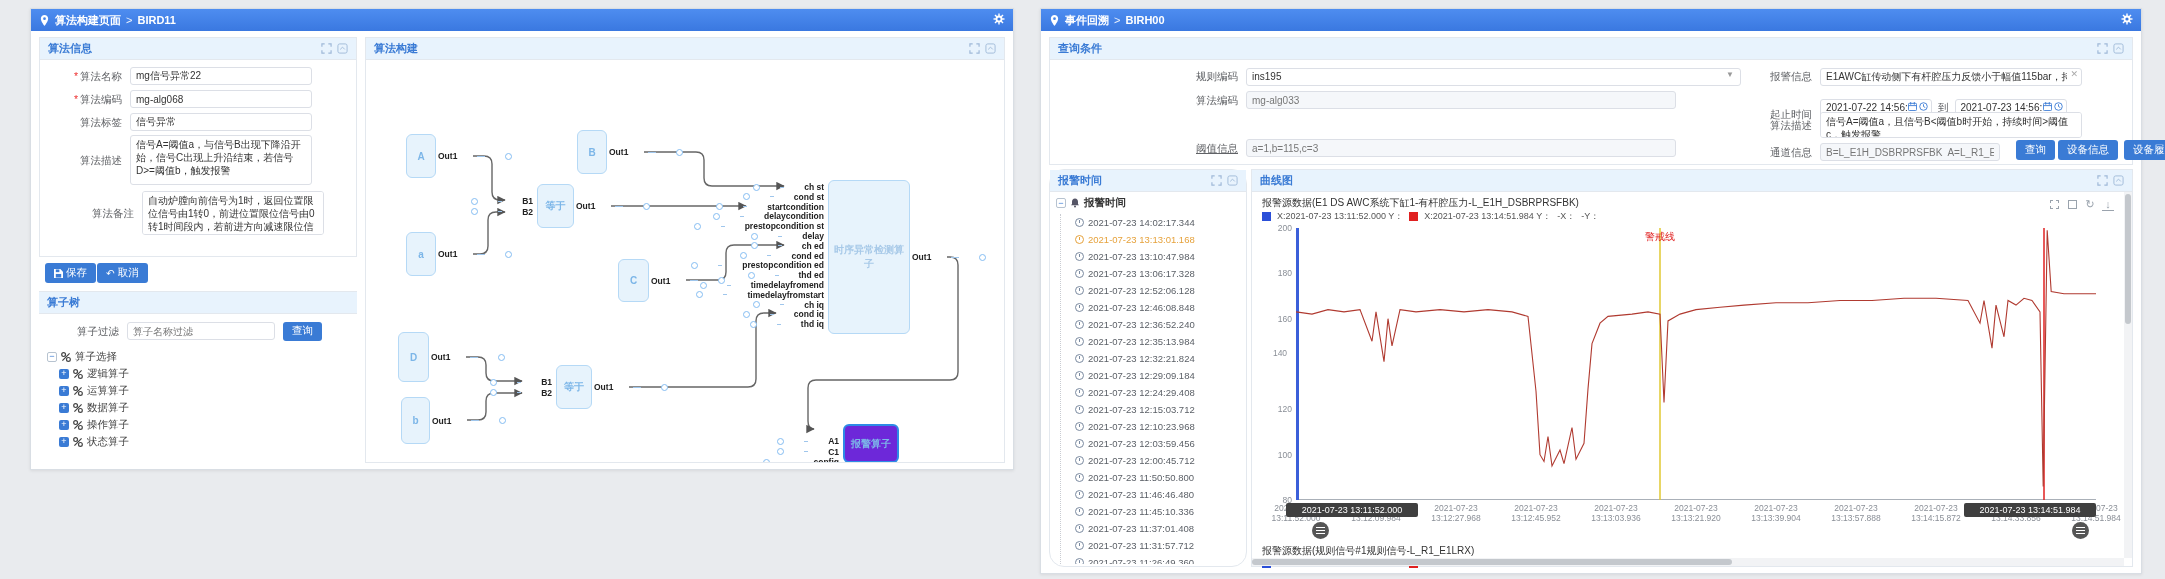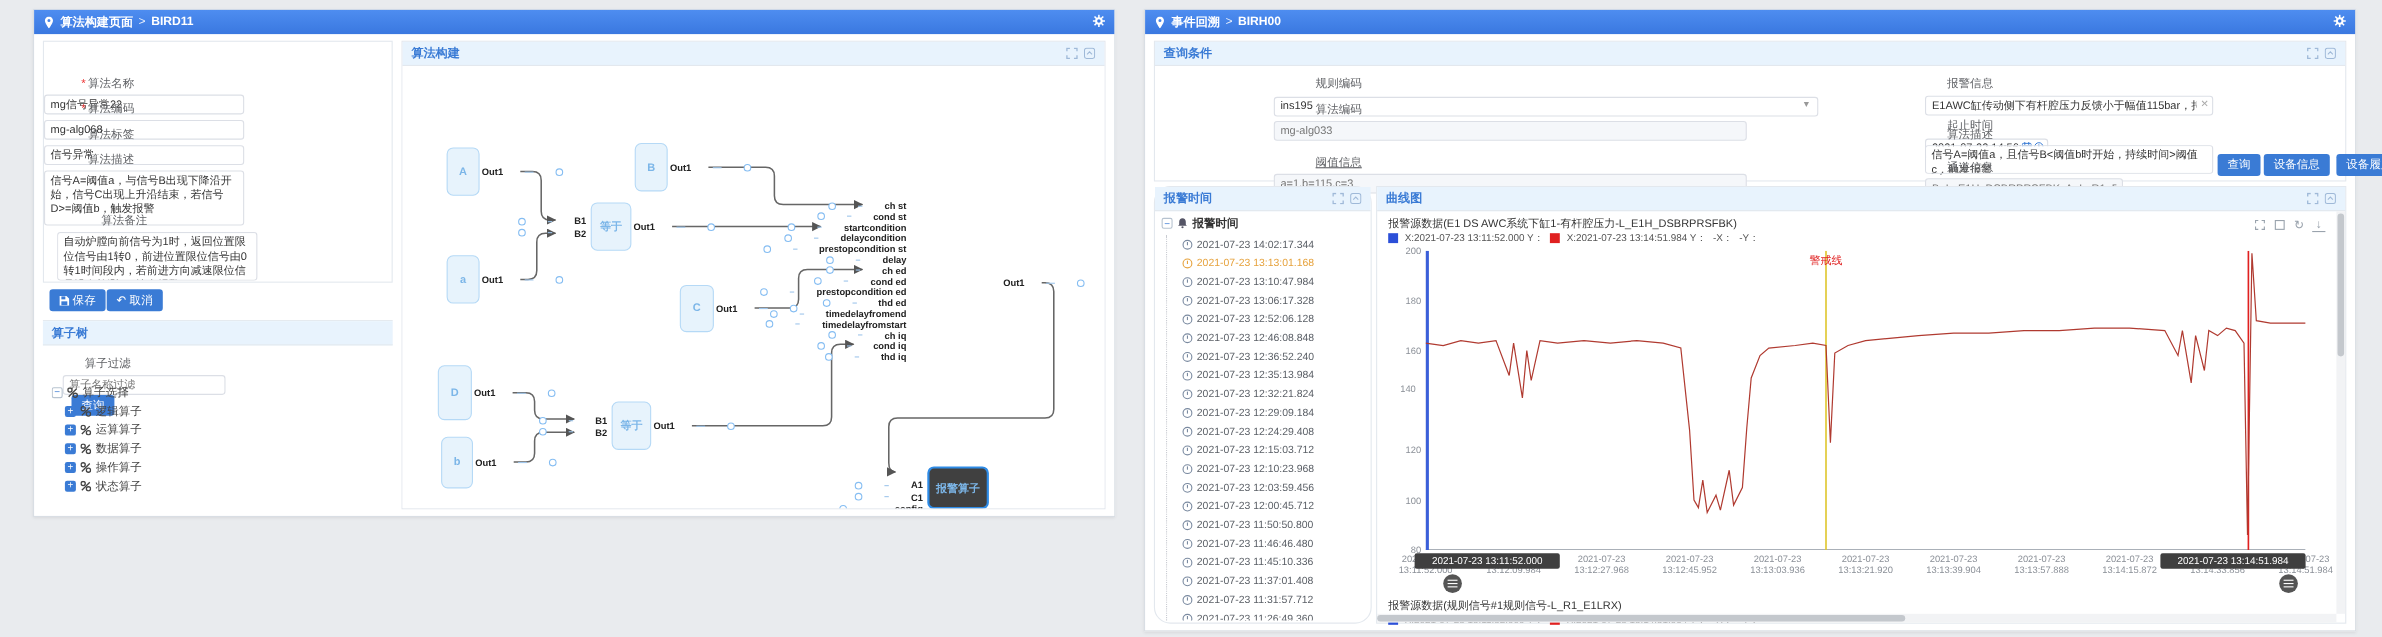--- a/index.html
+++ b/index.html
@@ -8,40 +8,40 @@
   .win-header{position:absolute;left:0;top:0;right:0;height:22px;background:linear-gradient(#4e8df0,#3a78e0);color:#fff;
     display:flex;align-items:center;padding:0 8px;box-sizing:border-box;font-size:11px;font-weight:bold;}
   .crumb-sep{margin:0 5px;font-weight:normal;opacity:.9;}
   .gear{margin-left:auto;cursor:pointer;}
   .card{position:absolute;background:#fff;border:1px solid #e3e8ee;box-sizing:border-box;}
   .card-header{height:22px;background:#e8f3fd;display:flex;align-items:center;padding:0 8px;box-sizing:border-box;
     border-bottom:1px solid #e3e8ee;}
   .card-title{color:#3a7bd5;font-size:11px;font-weight:bold;}
   .hd-icons{margin-left:auto;display:flex;gap:5px;align-items:center;}
   .hd-ic{width:11px;height:11px;color:#9fb9d8;}
-  .form-row{position:absolute;display:flex;align-items:flex-start;flex-direction:column;}
+  .form-row{position:absolute;display:flex;align-items:center;}
   .f-label{font-size:10.5px;color:#606266;text-align:right;padding-right:8px;line-height:20px;white-space:nowrap;}
   .req::before{content:"*";color:#e33;margin-right:2px;}
   .f-input{border:1px solid #dcdfe6;border-radius:3px;height:18px;font-size:10px;color:#333;padding:0 5px;
     font-family:inherit;box-sizing:border-box;background:#fff;}
   .f-area{border:1px solid #dcdfe6;border-radius:3px;font-size:10px;color:#333;padding:2px 5px;resize:none;
     font-family:inherit;box-sizing:border-box;line-height:13px;}
   .f-disabled{background:#f5f7fa;color:#777;}
   .btn{display:inline-flex;align-items:center;gap:3px;background:#3a7bd5;color:#fff;border:none;border-radius:3px;
     font-size:10.5px;padding:0 9px;height:20px;cursor:pointer;font-family:inherit;white-space:nowrap;}
   .tree-row{display:flex;align-items:center;gap:4px;font-size:10.5px;color:#444;height:17px;}
   .exp-box{width:10px;height:10px;border-radius:2px;display:inline-flex;align-items:center;justify-content:center;
     font-size:9px;line-height:1;box-sizing:border-box;}
   .exp-plus{background:#3a7bd5;color:#fff;}
   .exp-minus{background:#fff;border:1px solid #b7c3d0;color:#3a7bd5;}
   
   .canvas{position:absolute;overflow:hidden;background:#fff;}
   .node{position:absolute;background:#e7f3fc;border:1px solid #b5d9f6;border-radius:6px;display:flex;align-items:center;
     justify-content:center;color:#7cb6e8;font-size:10px;font-weight:bold;box-sizing:border-box;z-index:2;}
-  .node.sel{border:2px solid #2e8be6;background:#404040;}
+  .node.sel{border:2px solid #2e8be6;background:#6d28d9;}
   .port{position:absolute;display:flex;align-items:center;z-index:3;white-space:nowrap;gap:20px;}
   .p-dot{width:5px;height:5px;border:1px solid #85bdf2;border-radius:50%;background:#fff;display:inline-block;}
   .p-wire{width:8px;height:1px;background:#9fc6ec;display:inline-block;}
   .p-lbl{font-size:8.5px;font-weight:bold;color:#222;}
   
   .ts-row{display:flex;align-items:center;gap:4px;height:17px;font-size:9.5px;color:#5a5f66;padding-left:14px;position:relative;}
   .ts-row.selected{color:#e6a23c;}
   .clockic{width:9px;height:9px;border:1px solid #7a8aa0;border-radius:50%;position:relative;flex:0 0 auto;box-sizing:border-box;}
   .clockic::after{content:"";position:absolute;left:3px;top:1px;width:1px;height:3px;background:#7a8aa0;}
   .ts-row.selected .clockic{border-color:#e6a23c;}
@@ -82,20 +82,34 @@
               <line x1="2" y1="2" x2="10" y2="10"></line>
               <line x1="10" y1="2" x2="2" y2="10"></line>
             </g>
             <circle cx="6" cy="6" r="3.4" fill="#fff"></circle>
             <circle cx="6" cy="6" r="1.6" fill="#3a78e0"></circle>
           </svg>
       </span>
     </div>
 
     <div class="card" style="left:8px;top:28px;width:318px;height:220px;">
+      <div class="card-header">
+        <span class="card-title">算法信息</span>
+        <span class="hd-icons">
+          <svg class="hd-ic" viewBox="0 0 12 12">
+              <g stroke="#9fb9d8" stroke-width="1.3">
+                <path d="M1 4V1h3M11 4V1H8M1 8v3h3M11 8v3H8" fill="none"></path>
+              </g>
+            </svg>
+          <svg class="hd-ic" viewBox="0 0 12 12">
+              <rect x="1" y="1" width="10" height="10" rx="2" fill="none" stroke="#9fb9d8"></rect>
+              <path d="M3.5 7L6 4.5 8.5 7" fill="none" stroke="#9fb9d8"></path>
+            </svg>
+        </span>
+      </div>
       <div class="form-row" style="left:0;top:28px;">
           <span class="f-label req" style="width:82px;">算法名称</span>
           <input class="f-input" style="width: 182px;" value="mg信号异常22">
         </div>
       <div class="form-row" style="left:0;top:51px;">
           <span class="f-label req" style="width:82px;">算法编码</span>
           <input class="f-input" style="width: 182px;" value="mg-alg068">
         </div>
       <div class="form-row" style="left:0;top:74px;">
           <span class="f-label" style="width:82px;">算法标签</span>
@@ -285,20 +299,21 @@
           <div class="port" style="right: 452px; top: 317px;">
             <span class="p-dot"></span>
             <span class="p-wire" style="width:4px;"></span>
             <span class="p-lbl">B1</span>
           </div>
           <div class="port" style="right: 452px; top: 327.5px;">
             <span class="p-dot"></span>
             <span class="p-wire" style="width:4px;"></span>
             <span class="p-lbl">B2</span>
           </div>
+          <div class="node" style="left: 462px; top: 120px; width: 82px; height: 154px; font-size: 10px; color: rgb(167, 201, 232); padding: 0px 4px; text-align: center;">时序异常检测算子</div>
           <div class="port" style="left: 546px; top: 192px;">
             <span class="p-lbl">Out1</span>
             <span class="p-wire"></span>
             <span class="p-dot"></span>
           </div>
           <div class="port" style="right: 180px; top: 122px;">
             <span class="p-dot"></span>
             <span class="p-wire" style="width:4px;"></span>
             <span class="p-lbl">ch st</span>
           </div>

